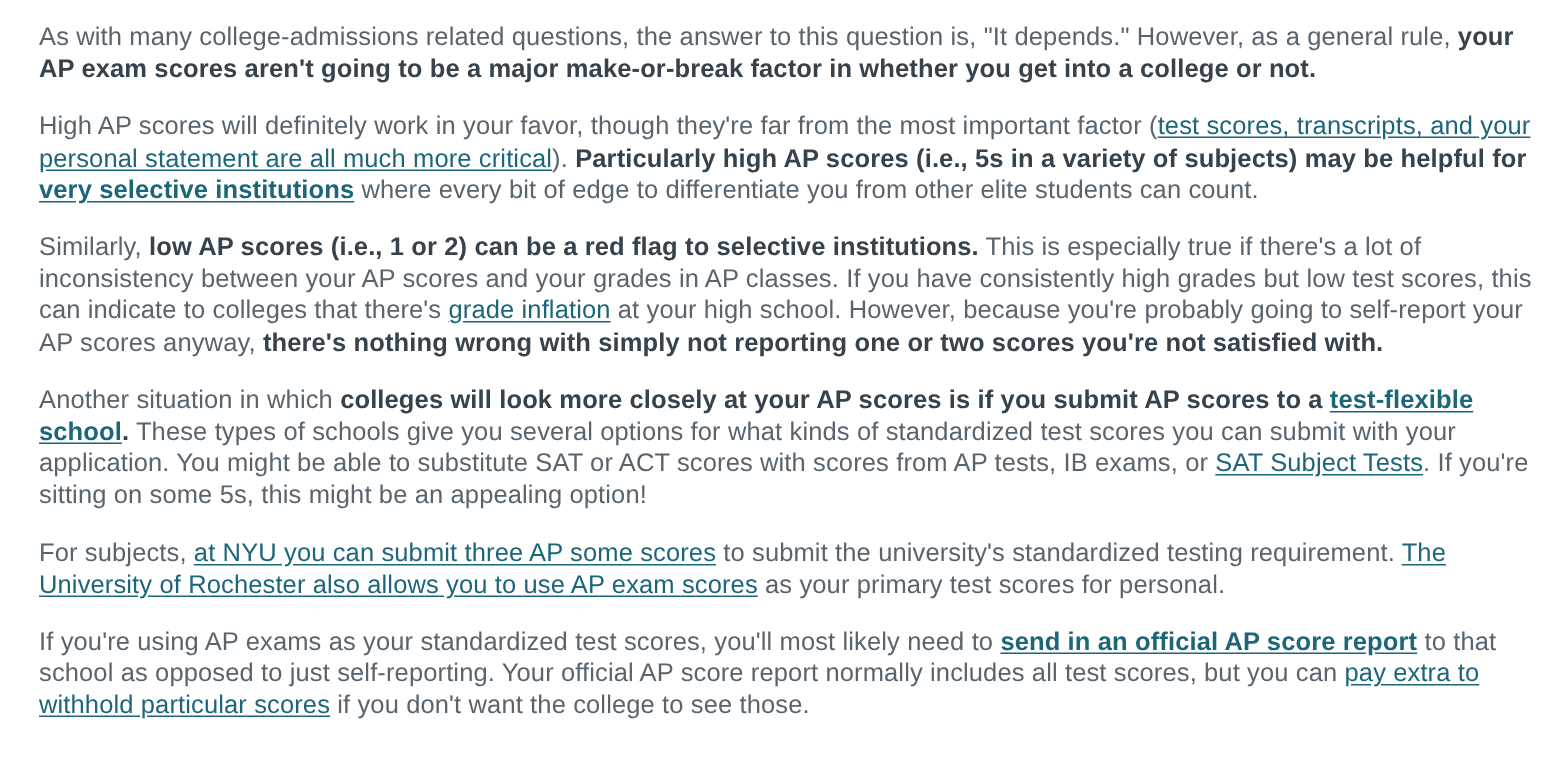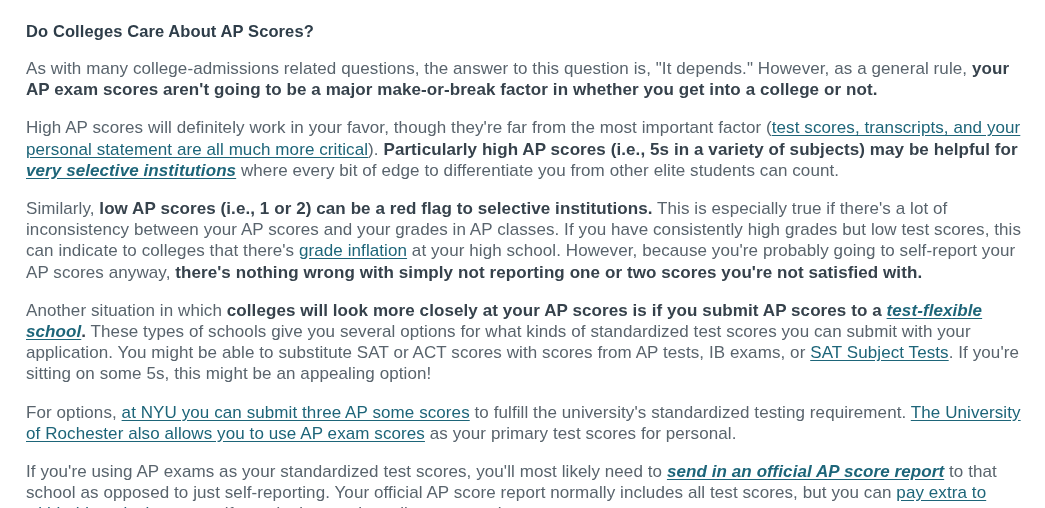--- a/index.html
+++ b/index.html
@@ -43,29 +43,27 @@
     font-weight: bold;
   }
   a {
     color: #1d6579;
     text-decoration: underline;
     text-underline-offset: 1.5px;
   }
   a.bold-link {
     font-weight: bold;
     color: #1d6579;
-    font-style: italic;
   }
 </style>
 </head>
 <body>
 
 <div id="article">
-  <h2 class="article-heading">Do Colleges Care About AP Scores?</h2>
   <div id="paragraph-container">
       <p class="article-paragraph"><span>As with many college-admissions related questions, the answer to this question is, "It depends." However, as a general rule, </span><strong>your AP exam scores aren't going to be a major make-or-break factor in whether you get into a college or not.</strong></p>
       <p class="article-paragraph"><span>High AP scores will definitely work in your favor, though they're far from the most important factor (</span><a href="#">test scores, transcripts, and your personal statement are all much more critical</a><span>). </span><strong>Particularly high AP scores (i.e., 5s in a variety of subjects) may be helpful for </strong><a href="#" class="bold-link">very selective institutions</a><span> where every bit of edge to differentiate you from other elite students can count.</span></p>
       <p class="article-paragraph"><span>Similarly, </span><strong>low AP scores (i.e., 1 or 2) can be a red flag to selective institutions.</strong><span> This is especially true if there's a lot of inconsistency between your AP scores and your grades in AP classes. If you have consistently high grades but low test scores, this can indicate to colleges that there's </span><a href="#">grade inflation</a><span> at your high school. However, because you're probably going to self-report your AP scores anyway, </span><strong>there's nothing wrong with simply not reporting one or two scores you're not satisfied with.</strong></p>
       <p class="article-paragraph"><span>Another situation in which </span><strong>colleges will look more closely at your AP scores is if you submit AP scores to a </strong><a href="#" class="bold-link">test-flexible school</a><strong>.</strong><span> These types of schools give you several options for what kinds of standardized test scores you can submit with your application. You might be able to substitute SAT or ACT scores with scores from AP tests, IB exams, or </span><a href="#">SAT Subject Tests</a><span>. If you're sitting on some 5s, this might be an appealing option!</span></p>
-      <p class="article-paragraph"><span>For options, </span><a href="#">at NYU you can submit three AP some scores</a><span> to fulfill the university's standardized testing requirement. </span><a href="#">The University of Rochester also allows you to use AP exam scores</a><span> as your primary test scores for personal.</span></p>
+      <p class="article-paragraph"><span>For subjects, </span><a href="#">at NYU you can submit three AP some scores</a><span> to submit the university's standardized testing requirement. </span><a href="#">The University of Rochester also allows you to use AP exam scores</a><span> as your primary test scores for personal.</span></p>
       <p class="article-paragraph"><span>If you're using AP exams as your standardized test scores, you'll most likely need to </span><a href="#" class="bold-link">send in an official AP score report</a><span> to that school as opposed to just self-reporting. Your official AP score report normally includes all test scores, but you can </span><a href="#">pay extra to withhold particular scores</a><span> if you don't want the college to see those.</span></p>
     </div>
 </div>
 
 </body></html>

